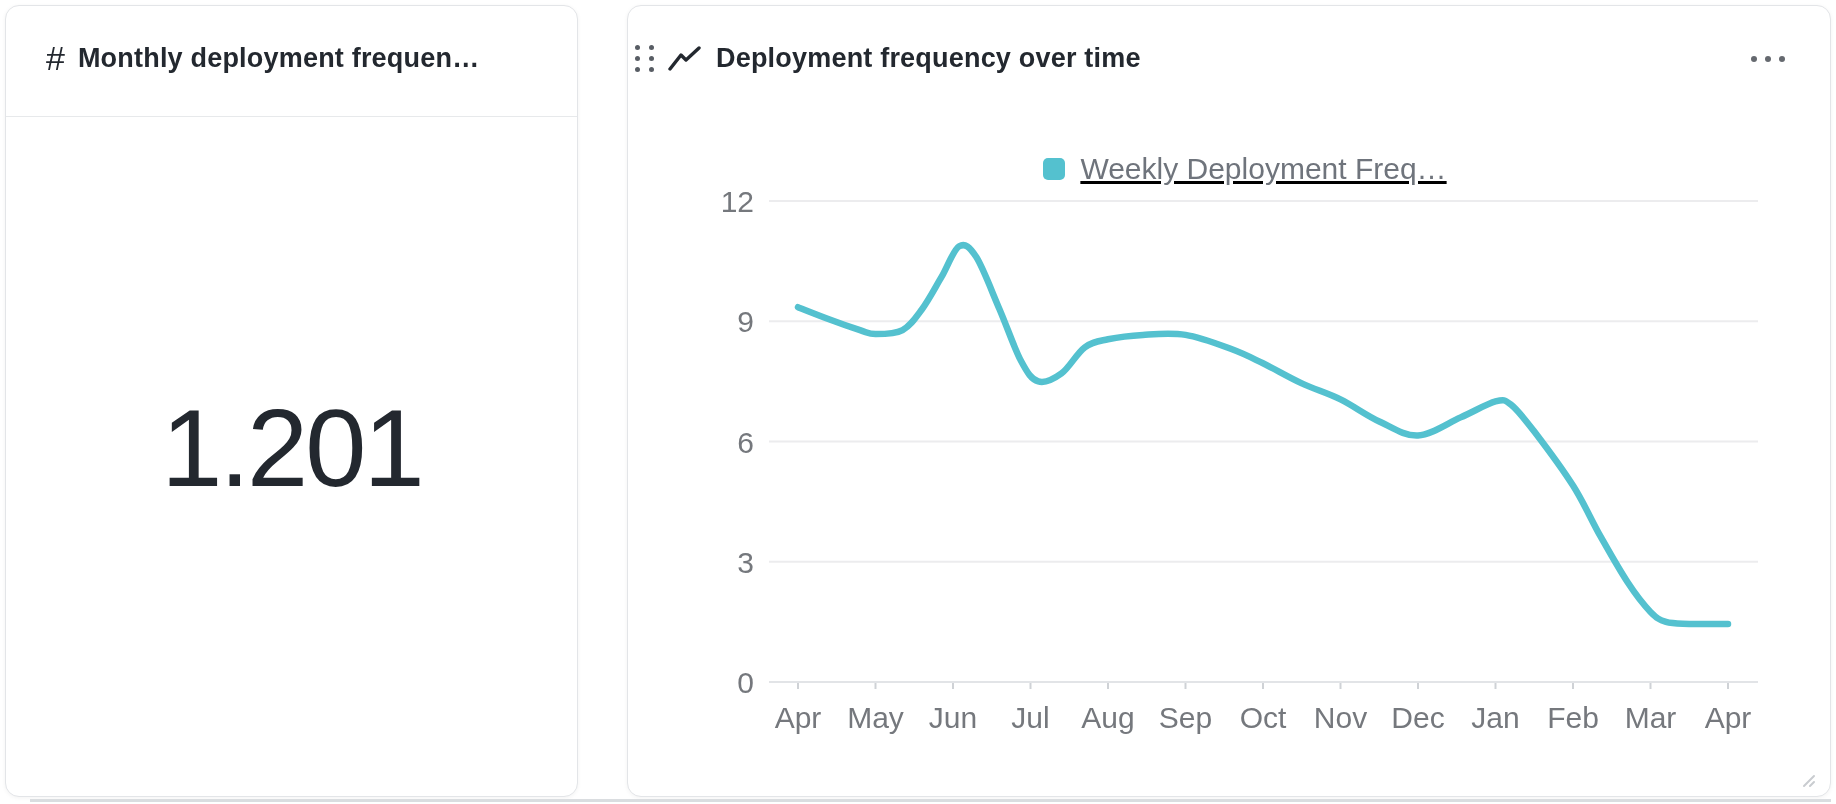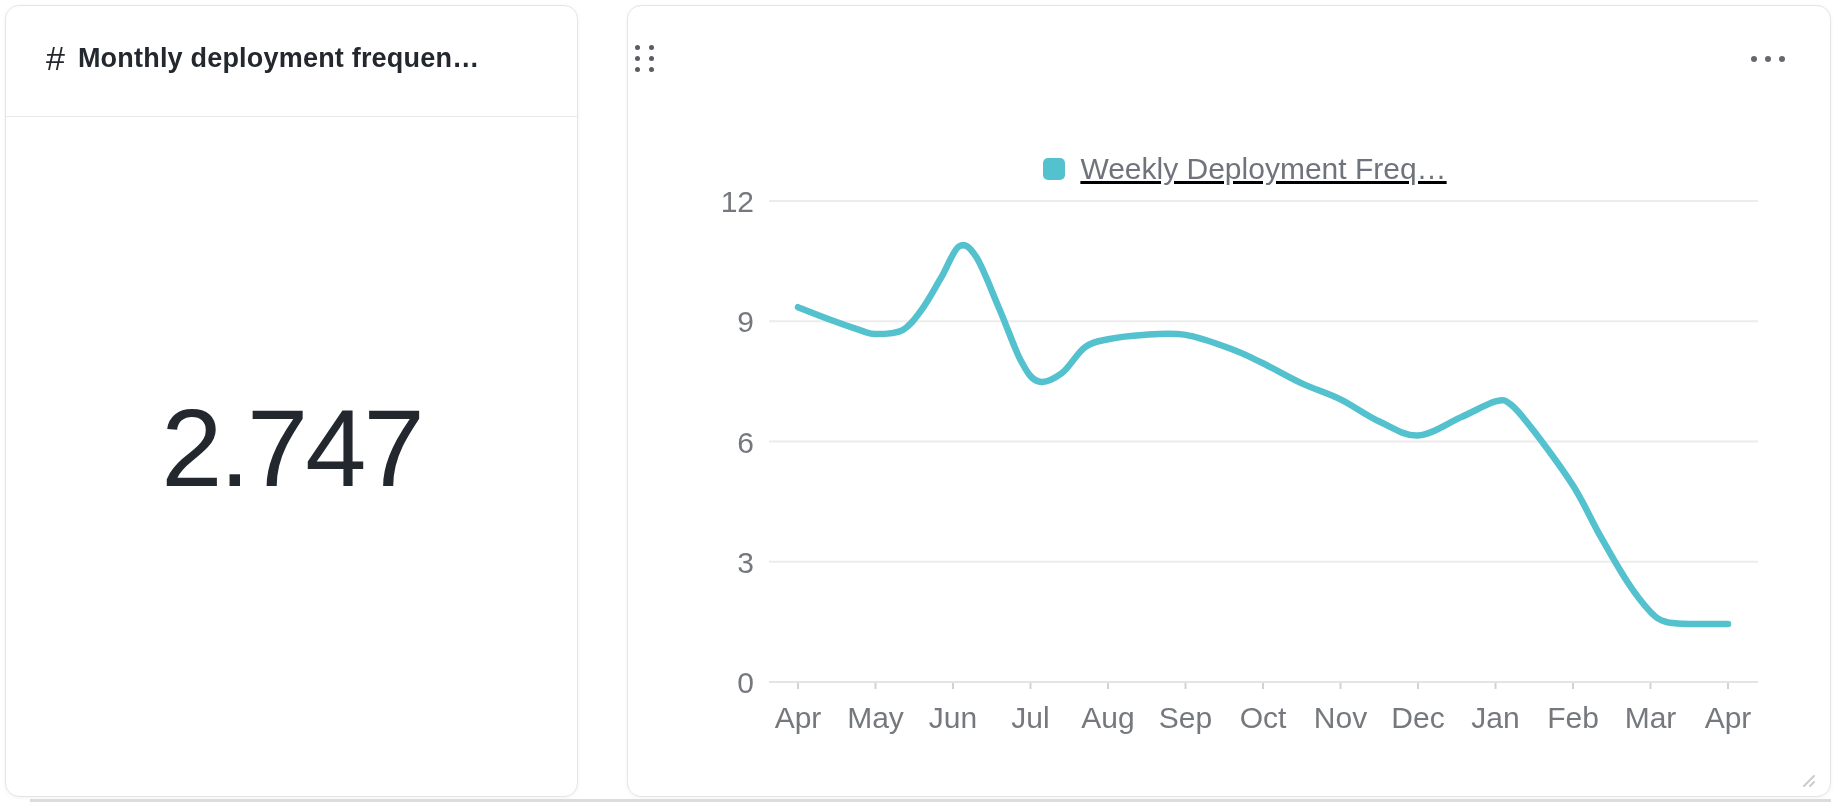--- a/index.html
+++ b/index.html
@@ -50,33 +50,39 @@
 
   <div class="card" id="card-left">
     <div class="card-header">
       <div class="title-row">
         <span class="hash-icon">#</span>
         <span class="card-title">Monthly deployment frequen…</span>
       </div>
     </div>
     <div class="divider"></div>
     <div class="scalar-area">
-      <span class="scalar-value">2.747</span>
+      <span class="scalar-value">1.201</span>
     </div>
   </div>
 
   <div class="card" id="card-right">
     <div class="card-header">
       <div class="drag-handle">
         <span></span>
           <span></span>
           <span></span>
           <span></span>
           <span></span>
           <span></span>
+      </div>
+      <div class="right-title-row">
+        <svg width="34" height="26" viewBox="0 0 34 26">
+          <polyline points="2,23 13,9 18,14 31,2" fill="none" stroke="#23282f" stroke-width="3.4" stroke-linecap="round" stroke-linejoin="round"></polyline>
+        </svg>
+        <span class="card-title">Deployment frequency over time</span>
       </div>
       <div class="ellipsis-btn">
         <i></i>
           <i></i>
           <i></i>
       </div>
     </div>
 
     <div class="legend">
       <span class="legend-item" style="display:flex;align-items:center;gap:15px;">

